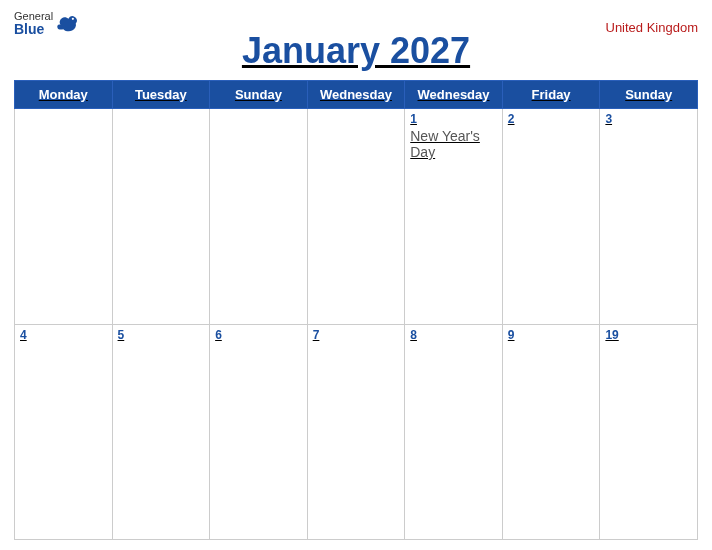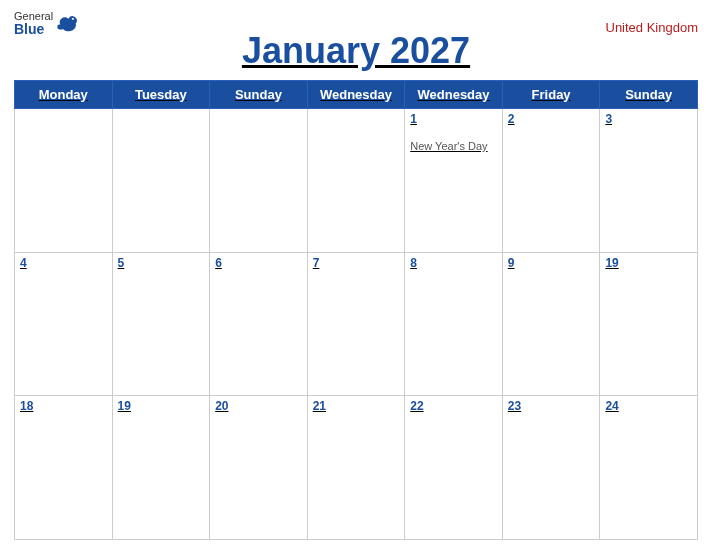--- a/index.html
+++ b/index.html
@@ -93,24 +93,24 @@
       width: calc(100% / 7);
       height: 76px;
     }
     .day-number {
       font-size: 12px;
       color: #1a4fa0;
       font-weight: bold;
       display: block;
     }
     .day-event {
-      font-size: 11px;
+      font-size: 14px;
       color: #555;
       display: block;
-      margin-top: 14px;
+      margin-top: 2px;
     }
     .empty-cell {
       background: #fff;
     }
   </style>
 </head>
 <body>
 
 <div class="calendar-wrapper">
   <div class="header">
@@ -175,38 +175,15 @@
           <td>
             <span class="day-number">8</span>
           </td>
           <td>
             <span class="day-number">9</span>
           </td>
           <td>
             <span class="day-number">19</span>
           </td>
         </tr>
-        <tr>
-          <td>
-            <span class="day-number">18</span>
-          </td>
-          <td>
-            <span class="day-number">19</span>
-          </td>
-          <td>
-            <span class="day-number">20</span>
-          </td>
-          <td>
-            <span class="day-number">21</span>
-          </td>
-          <td>
-            <span class="day-number">22</span>
-          </td>
-          <td>
-            <span class="day-number">23</span>
-          </td>
-          <td>
-            <span class="day-number">24</span>
-          </td>
-        </tr>
       </tbody>
   </table>
 </div>
 
 </body></html>

